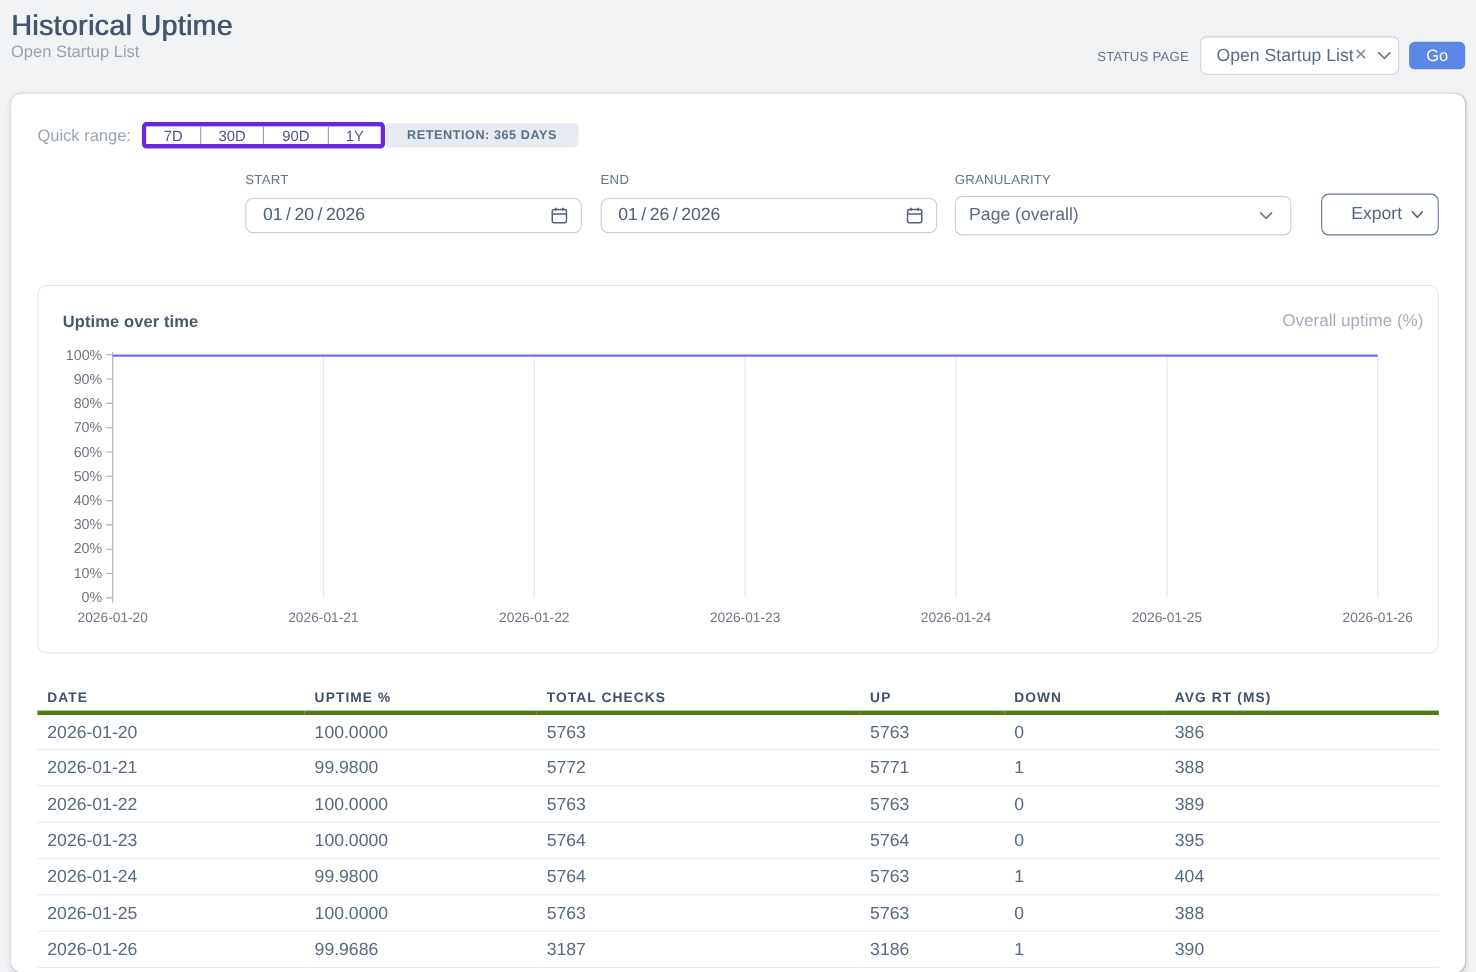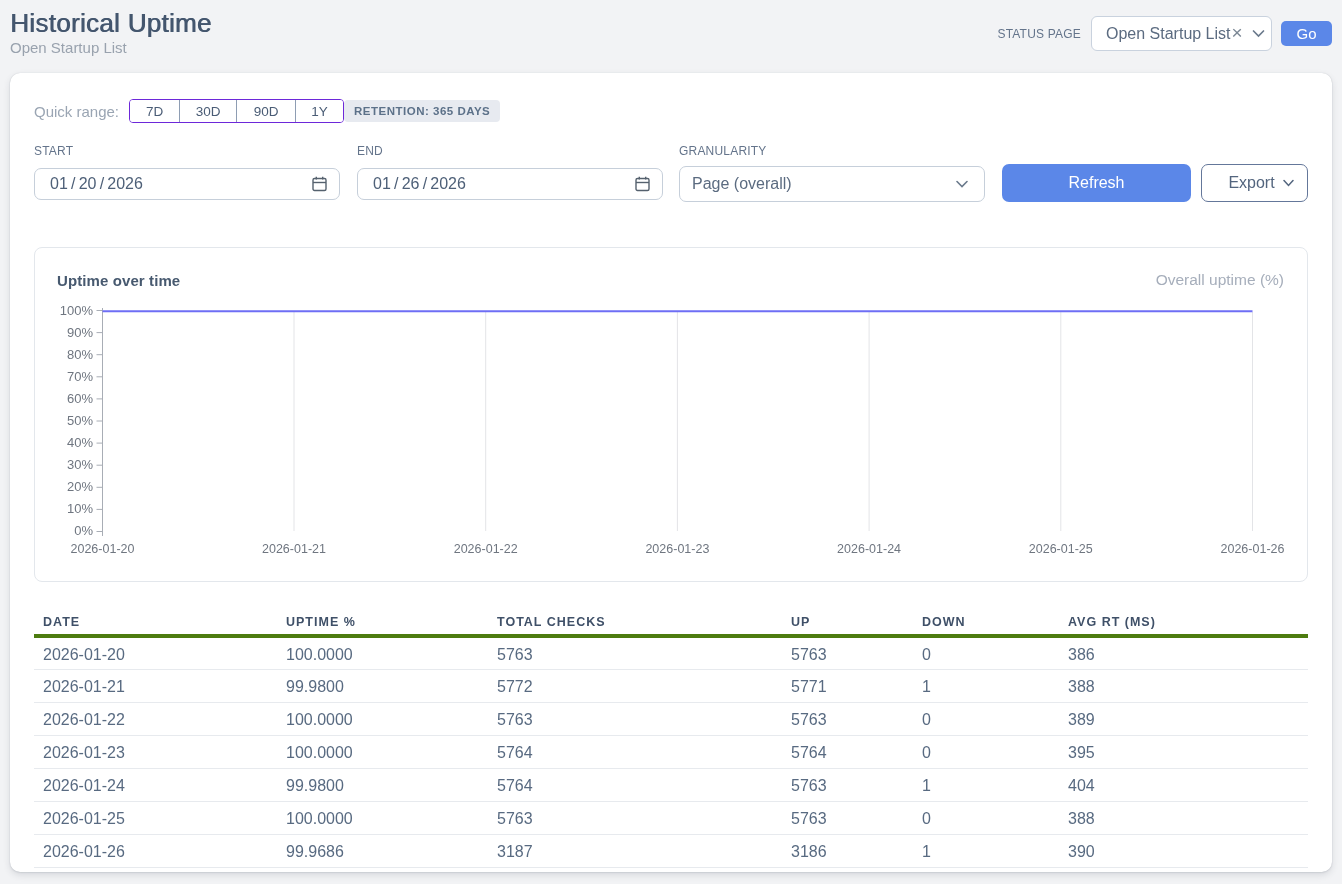--- a/index.html
+++ b/index.html
@@ -7,58 +7,58 @@
 body {
   background:#f2f3f5;
   font-family:"Liberation Sans", sans-serif;
   color:#44566e;
 }
 .page { padding:0 10px; }
 .hdr { display:flex; justify-content:space-between; align-items:flex-start; padding:9px 0 0 0; }
 .hdr-left { padding-left:0; }
 h1 { font-size:26px; font-weight:400; color:#44566e; letter-spacing:0.3px; line-height:28px; text-shadow:0.7px 0 0 #44566e; }
 .sub { font-size:15px; color:#99a2ae; margin-top:2px; }
-.hdr-right { display:flex; align-items:center; margin-top:7px; }
+.hdr-right { display:flex; align-items:center; margin-top:24px; }
 .sp-label { font-size:12px; color:#64748b; letter-spacing:0.2px; font-weight:400; margin-right:10px; }
 .sp-select { width:181px; height:35px; border:1px solid #c9d2de; border-radius:6px; background:#fff;
   display:flex; align-items:center; padding:0 17px 0 14px; }
 .sp-select .txt { font-size:16px; color:#5b6b80; white-space:nowrap; flex-shrink:0; }
 .sp-select .x { font-size:19px; color:#7b8794; margin-left:1px; margin-top:-2px; flex-shrink:0; }
 .sp-select .chev { margin-left:9px; flex-shrink:0; }
 .go { width:51px; height:25px; margin-left:9px; border-radius:5px; background:#5b87e8; color:#fff;
   font-size:15px; display:flex; align-items:center; justify-content:center; }
 .card { margin-top:17px; background:#fff; border-radius:10px; box-shadow:0 0 1px rgba(35,45,65,.22), 0 3px 7px rgba(35,45,65,.13), 0 1px 2px rgba(35,45,65,.07);
   padding:24px; height:799px; }
 .row1 { display:flex; align-items:center; margin-top:2px; }
 .qr { display:flex; align-items:center; }
 .qr-label { font-size:15px; color:#9aa5b3; margin-right:10px; }
-.seg { display:flex; border:1px solid #6d28d9; border-radius:4px; overflow:hidden; height:24px; }
+.seg { display:flex; border:4px solid #6d28d9; border-radius:4px; overflow:hidden; height:24px; }
 .seg button { background:#fff; border:none; border-left:1px solid #8e9db3; color:#4a5c75; font-size:13.5px;
   font-family:inherit; padding:0; display:flex; align-items:center; justify-content:center; }
 .seg button:first-child { border-left:none; }
 .badge { background:#e7eaf0; color:#5c7189; border-radius:4px; font-size:11.5px; font-weight:700;
-  letter-spacing:0.5px; height:22px; display:flex; align-items:center; padding:0 10px; margin-right:7px; }
+  letter-spacing:0.5px; height:22px; display:flex; align-items:center; padding:0 20px; margin-right:7px; }
 .form { display:flex; margin-top:22px; align-items:flex-start;justify-content:flex-end; }
 .f1 { width:306px; margin-right:17px; }
 .f2 { width:306px; margin-right:16px; }
 .f3 { width:306px; margin-right:17px; }
 
 .flabel { font-size:12px; color:#64748b; letter-spacing:0.2px; margin-bottom:10px; line-height:13px; }
 .input { height:32px; border:1px solid #c6cfda; border-radius:7px; display:flex; align-items:center;
   padding:0 12px 0 15px; font-size:16px; color:#4e6078; justify-content:space-between; }
 .selbox { height:36px; margin-top:-2px; border:1px solid #c6cfda; border-radius:7px; display:flex; align-items:center;
   padding:0 16px 0 12px; font-size:16px; color:#5b6b80; justify-content:space-between; }
 .btn-refresh { width:189px; height:38px; margin-top:18.5px; background:#5b87e8; color:#fff; border:none; border-radius:7px;
   font-size:16px; font-family:inherit; }
 .btn-export { width:107px; height:38px; margin-top:18.5px; margin-left:10px; background:#fff; color:#53657e; border:1px solid #64779a;
   border-radius:7px; font-size:16px; font-family:inherit; display:flex; align-items:center;
   justify-content:center; gap:8px;padding-left:13px; }
 .chartcard { margin-top:45px; border:1px solid #e3e7ec; border-radius:8px; height:335px; position:relative; }
 .ct { position:absolute; left:22px; top:24px; font-size:15px; font-weight:700; color:#47596f; letter-spacing:0.1px; }
-.cl { position:absolute; right:23px; top:23px; font-size:15.5px; color:#a6aebb; }
+.cl { position:absolute; right:13px; top:23px; font-size:15.5px; color:#a6aebb; }
 table { border-collapse:collapse; width:100%; margin-top:25px; table-layout:fixed; }
 th { text-align:left; font-size:12.5px; font-weight:700; color:#3f5068; letter-spacing:1px;
   padding:8px 0 5px 9px; border-bottom:4px solid #4d7c0f; }
 td { font-size:16px; color:#586a81; padding:3px 0 0 9px; height:33px; border-bottom:1px solid #e7eaee; }
 </style>
 </head>
 <body>
 <div class="page">
   <div class="hdr">
     <div class="hdr-left">
@@ -117,21 +117,20 @@
       </div>
       <div class="f3">
         <div class="flabel">GRANULARITY</div>
         <div class="selbox">
             <span>Page (overall)</span>
           <svg width="12" height="8" viewBox="0 0 12 8">
               <path d="M1 1.5 L6 6.5 L11 1.5" fill="none" stroke="#6b7a8c" stroke-width="1.6" stroke-linecap="round"></path>
             </svg>
         </div>
       </div>
-      <button class="btn-refresh">Refresh</button>
       <button class="btn-export">Export
         <svg width="11" height="8" viewBox="0 0 11 8">
             <path d="M1 1.5 L5.5 6.5 L10 1.5" fill="none" stroke="#53657e" stroke-width="1.5" stroke-linecap="round"></path>
           </svg>
       </button>
     </div>
     <div class="chartcard">
       <div class="ct">Uptime over time</div>
       <div class="cl">Overall uptime (%)</div>
       <svg width="1273" height="333" viewBox="0 0 1273 333" style="position:absolute;left:0;top:0;">

